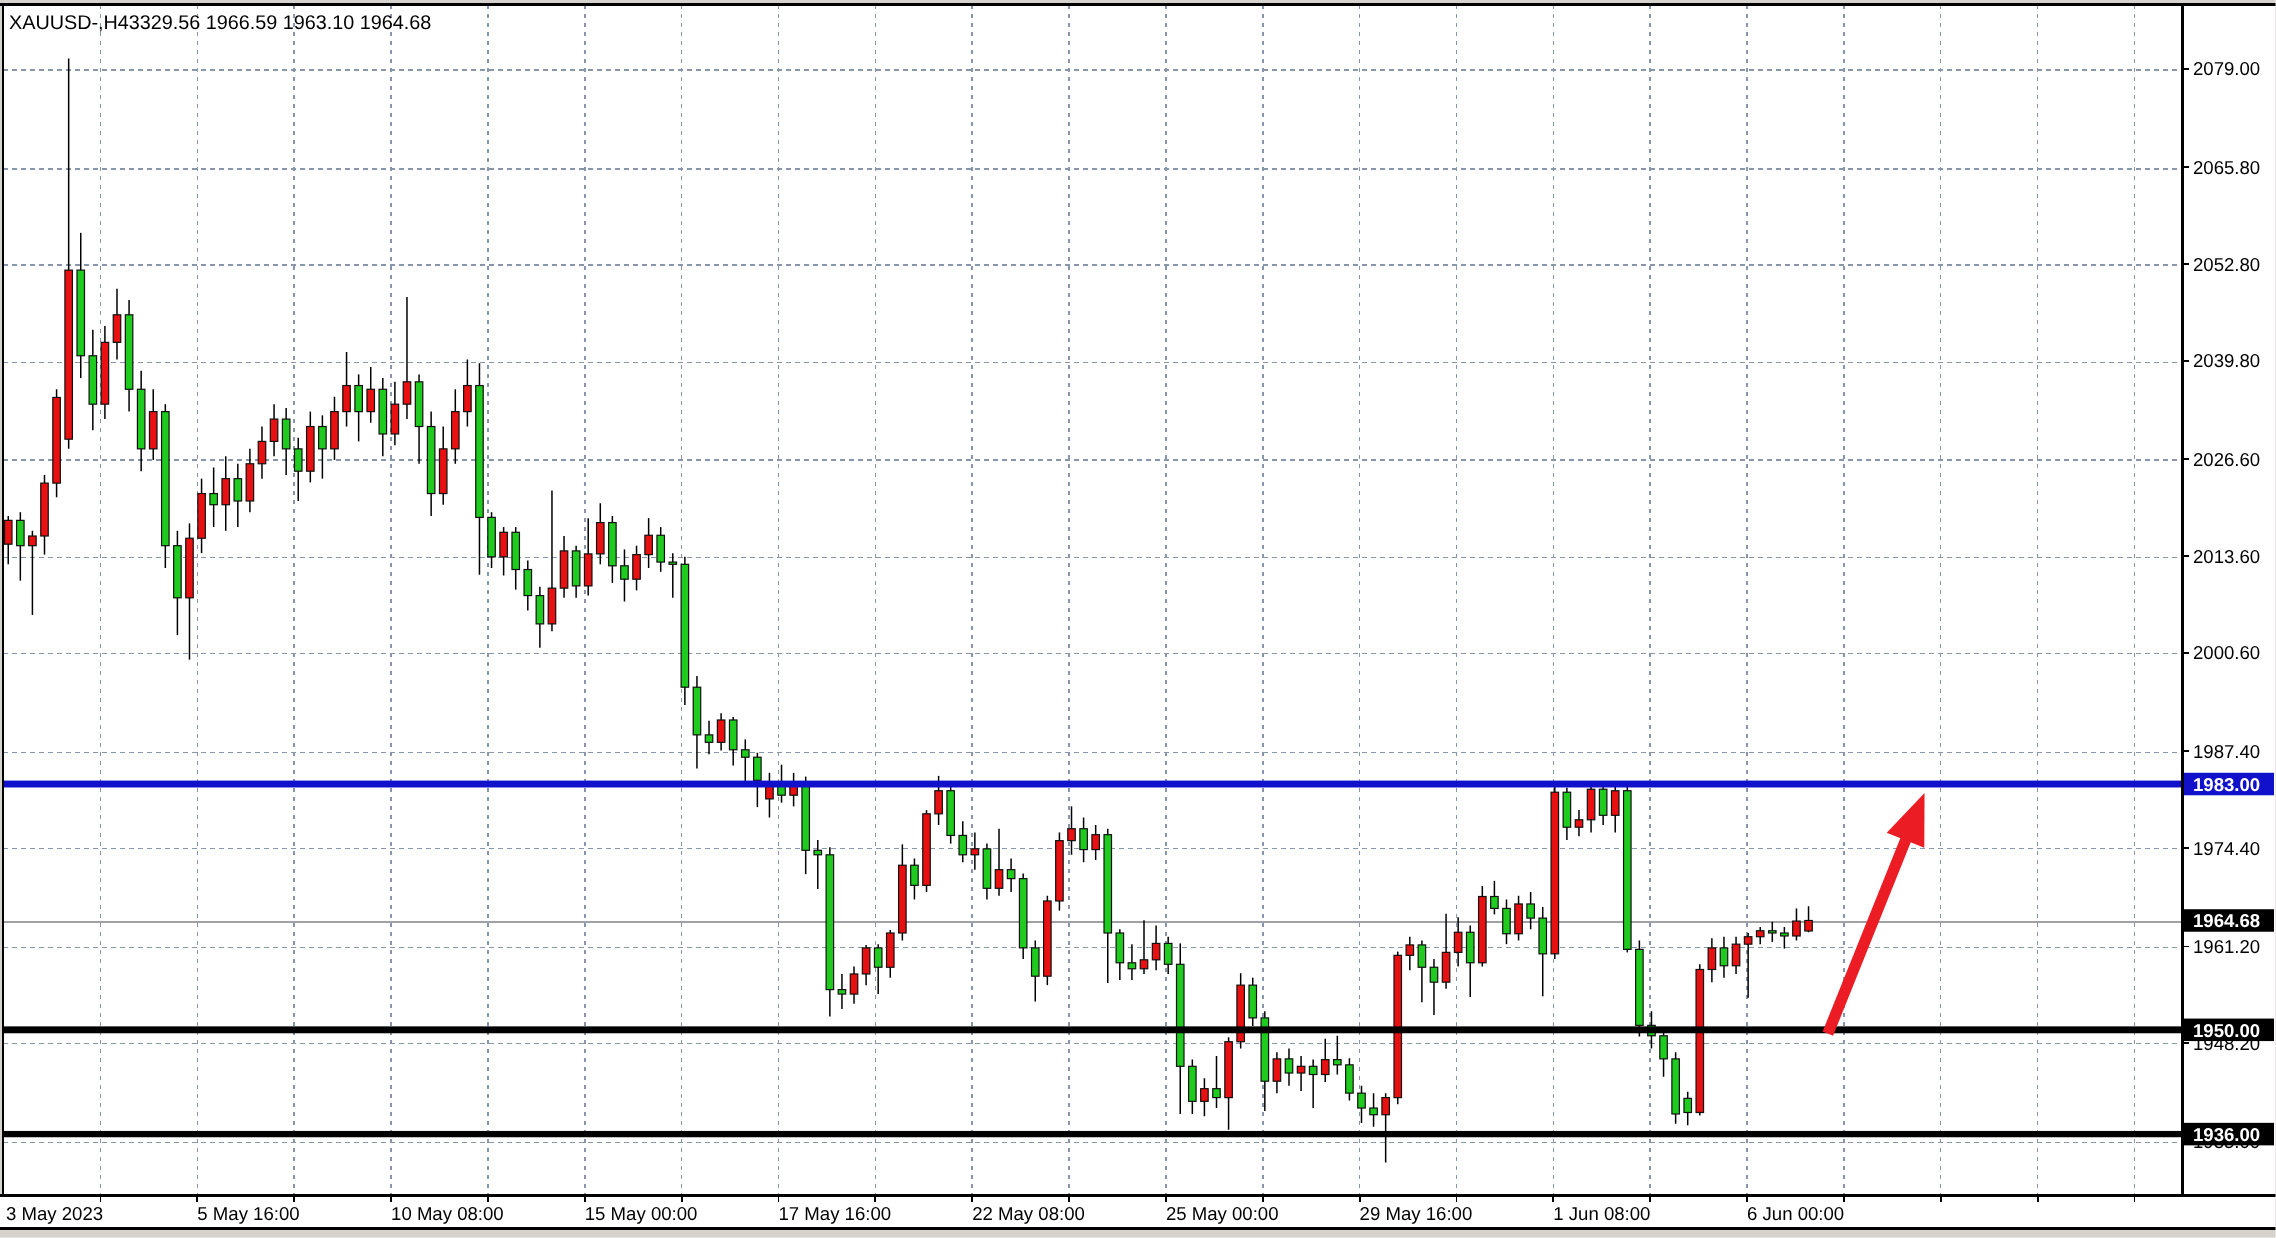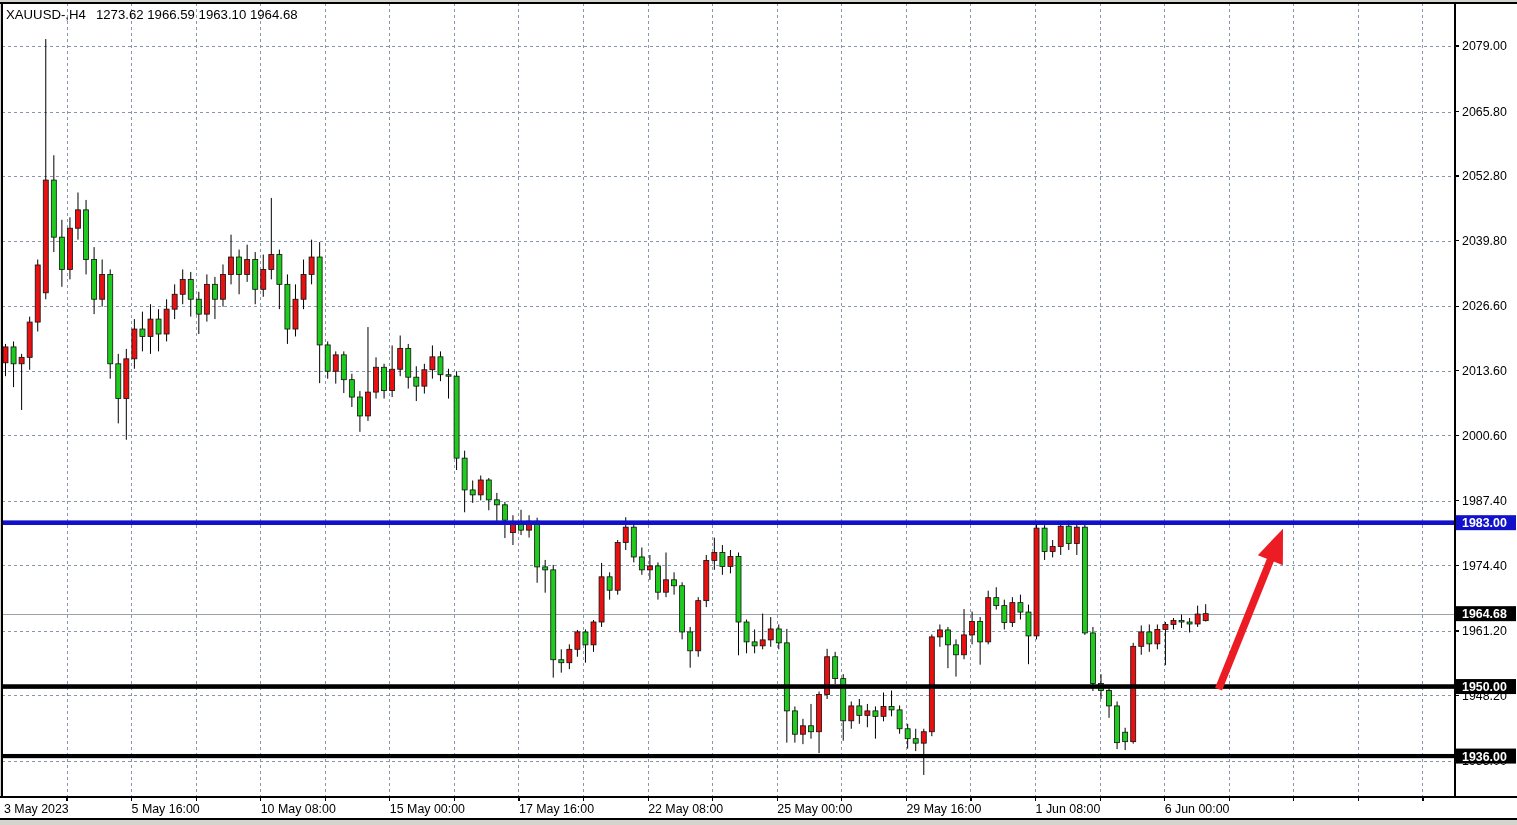--- a/index.html
+++ b/index.html
@@ -9,21 +9,21 @@
     font-family:"Liberation Sans",sans-serif;
     position:relative;overflow:hidden;
   }
   #stage{position:absolute;left:0;top:0;width:1517px;height:825px;}
   #chart-svg{position:absolute;left:0;top:0;}
   #title-bar{
     position:absolute;left:6px;top:7px;
     font-size:13.2px;color:#000;letter-spacing:0px;
     white-space:pre;z-index:5;
   }
-  #title-bar .sym{margin-right:10px;}
+  #title-bar .sym{}
   text{font-family:"Liberation Sans",sans-serif;}
 </style>
 </head>
 <body>
 
 <div id="stage">
   <svg id="chart-svg" width="1517" height="825">
       <g>
         <rect x="0" y="0" width="1517" height="825" fill="#d6d3ce"></rect>
         <rect x="2" y="3" width="1453" height="794" fill="#ffffff"></rect>
@@ -461,14 +461,14 @@
         <text x="260.71" y="813" font-size="12.4" fill="#000000">10 May 08:00</text>
         <text x="389.84999999999997" y="813" font-size="12.4" fill="#000000">15 May 00:00</text>
         <text x="518.99" y="813" font-size="12.4" fill="#000000">17 May 16:00</text>
         <text x="648.1299999999999" y="813" font-size="12.4" fill="#000000">22 May 08:00</text>
         <text x="777.27" y="813" font-size="12.4" fill="#000000">25 May 00:00</text>
         <text x="906.4099999999999" y="813" font-size="12.4" fill="#000000">29 May 16:00</text>
         <text x="1035.55" y="813" font-size="12.4" fill="#000000">1 Jun 08:00</text>
         <text x="1164.6899999999998" y="813" font-size="12.4" fill="#000000">6 Jun 00:00</text>
       </g>
     </svg>
-  <div id="title-bar"><span class="sym">XAUUSD-,H4</span><span>1273.62 1966.59 1963.10 1964.68</span></div>
+  <div id="title-bar"><span class="sym">XAUUSD-,H4</span><span>3329.56 1966.59 1963.10 1964.68</span></div>
 </div>
 
 </body></html>

